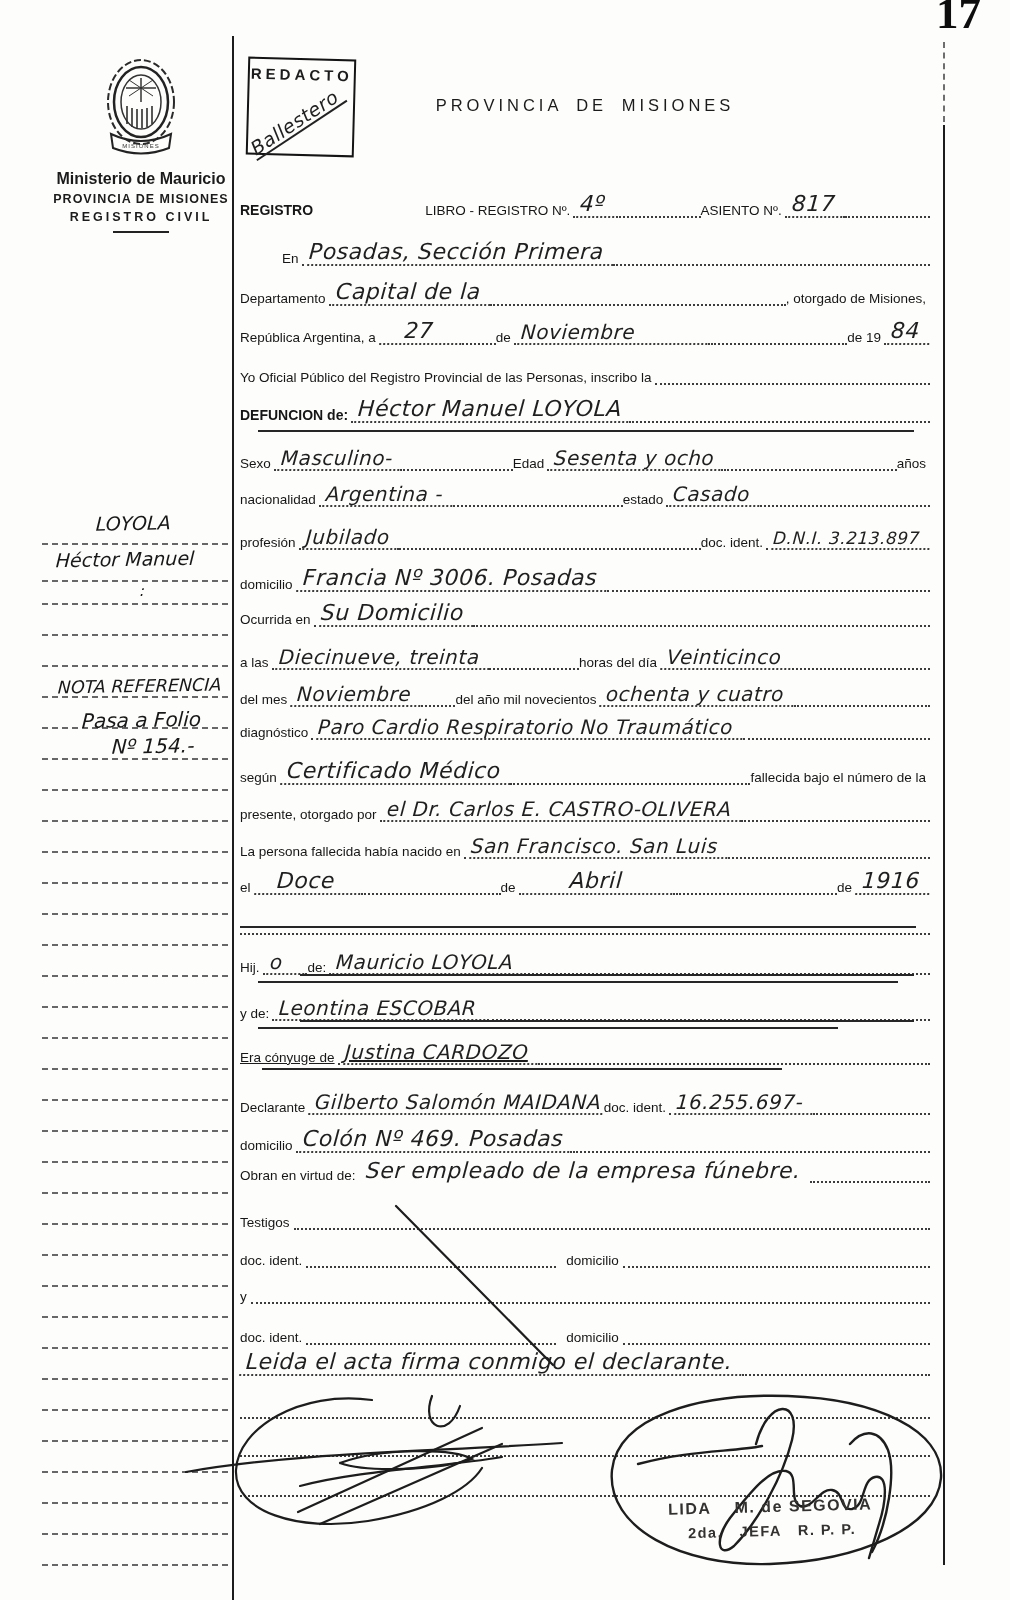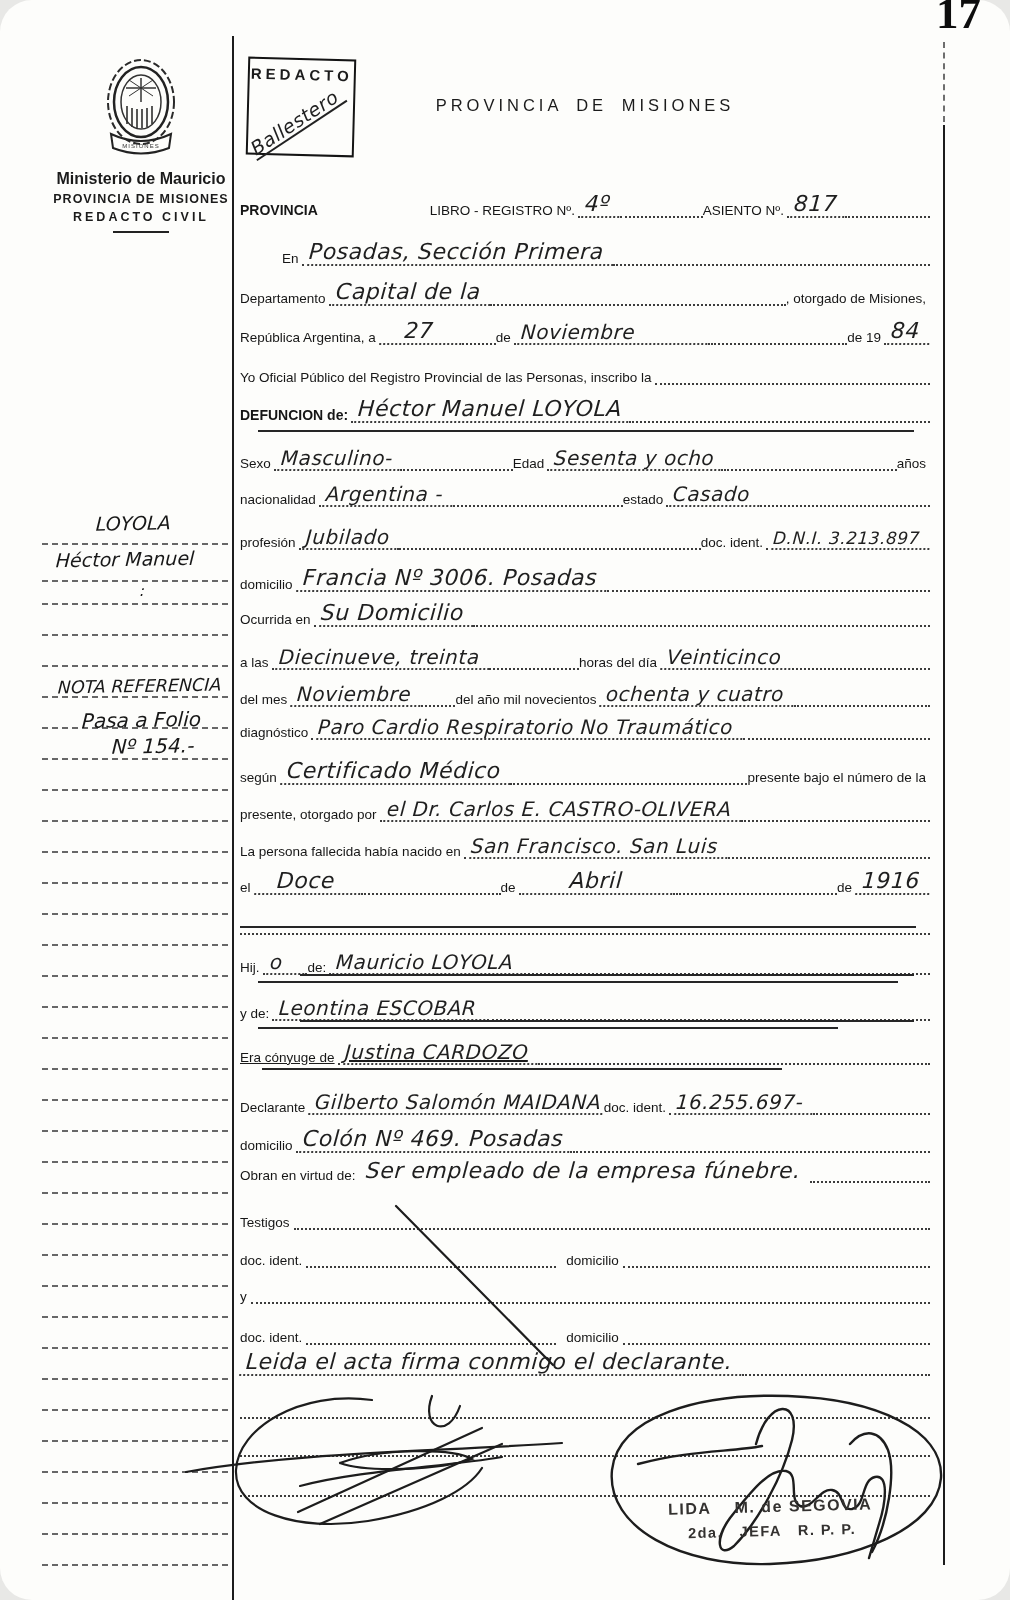--- a/index.html
+++ b/index.html
@@ -1,17 +1,17 @@
 <!DOCTYPE html>
 <html><head>
 <meta charset="utf-8">
 <style>
   html,body{margin:0;padding:0;background:#e8e8e6;}
   #page{position:relative;width:1010px;height:1600px;background:#fdfdfb;overflow:hidden;
-        font-family:"Liberation Sans",sans-serif;color:#1b1b1b;border-radius:32px;}
+        font-family:"Liberation Sans",sans-serif;color:#1b1b1b;}
   
   .lbl{font-size:13.5px;color:#161616;white-space:nowrap;padding:0 4px 1px 0;line-height:1;}
   .lbl.b{font-weight:bold;font-size:14px;}
   
   .hw{font-family:"DejaVu Sans",sans-serif;font-style:italic;display:inline-block;
       transform:skewX(-4deg);font-size:20px;color:#1f1f1f;white-space:nowrap;
       letter-spacing:.5px;line-height:1;padding:0 10px 1px 6px;}
   .hw.big{font-size:22px;}
   .hw.sm{font-size:17px;}
   .uv{border-bottom:2px dotted #3c3c3c;}
@@ -76,33 +76,33 @@
         <line x1="39" y1="51" x2="39" y2="70"></line>
           <line x1="44" y1="51" x2="44" y2="70"></line>
         <line x1="49" y1="50" x2="49" y2="69"></line>
           <line x1="54" y1="48" x2="54" y2="66"></line>
       </g>
       <path d="M13,76 Q43,90 73,76 L71,90 Q43,101 15,90 Z" fill="none" stroke="#222" stroke-width="2"></path>
       <text x="43" y="90" text-anchor="middle" font-size="6" letter-spacing="1" fill="#333" font-family="Liberation Sans, sans-serif">MISIONES</text>
     </svg>
     <div id="lh1">Ministerio de Mauricio</div>
     <div id="lh2">PROVINCIA DE MISIONES</div>
-    <div id="lh3">REDACTO CIVIL</div>
+    <div id="lh3">REGISTRO CIVIL</div>
     <div id="lh-rule"></div>
   </div>
 
   <div id="redacto-box">
     <div id="redacto-title">REDACTO</div>
     <div id="redacto-sig" class="hw">Ballestero</div>
   </div>
 
   <div id="title-province">PROVINCIA DE MISIONES</div>
 
   <div class="row" style="top:192px;">
-    <span class="lbl b sp">PROVINCIA</span>
+    <span class="lbl b sp">REGISTRO</span>
     <span class="sp" style="width:108px;"></span>
     <span class="lbl sp">LIBRO - REGISTRO Nº.</span>
     <span class="hw big uv">4º</span>
     <span class="fill"></span>
     <span class="lbl sp">ASIENTO Nº.</span>
     <span class="hw big uv">817</span>
     <span class="fill"></span>
   </div>
 
   <div class="row" style="top:240px;">
@@ -202,21 +202,21 @@
   <div class="row" style="top:714px;">
     <span class="lbl">diagnóstico</span>
     <span class="hw uv">Paro Cardio Respiratorio No Traumático</span>
     <span class="fill"></span>
   </div>
 
   <div class="row" style="top:759px;">
     <span class="lbl">según</span>
     <span class="hw big uv">Certificado Médico</span>
     <span class="fill"></span>
-    <span class="lbl">presente bajo el número de la</span>
+    <span class="lbl">fallecida bajo el número de la</span>
   </div>
 
   <div class="row" style="top:796px;">
     <span class="lbl">presente, otorgado por</span>
     <span class="hw uv">el Dr. Carlos E. CASTRO-OLIVERA</span>
     <span class="fill"></span>
   </div>
 
   <div class="row" style="top:833px;">
     <span class="lbl">La persona fallecida había nacido en</span>

